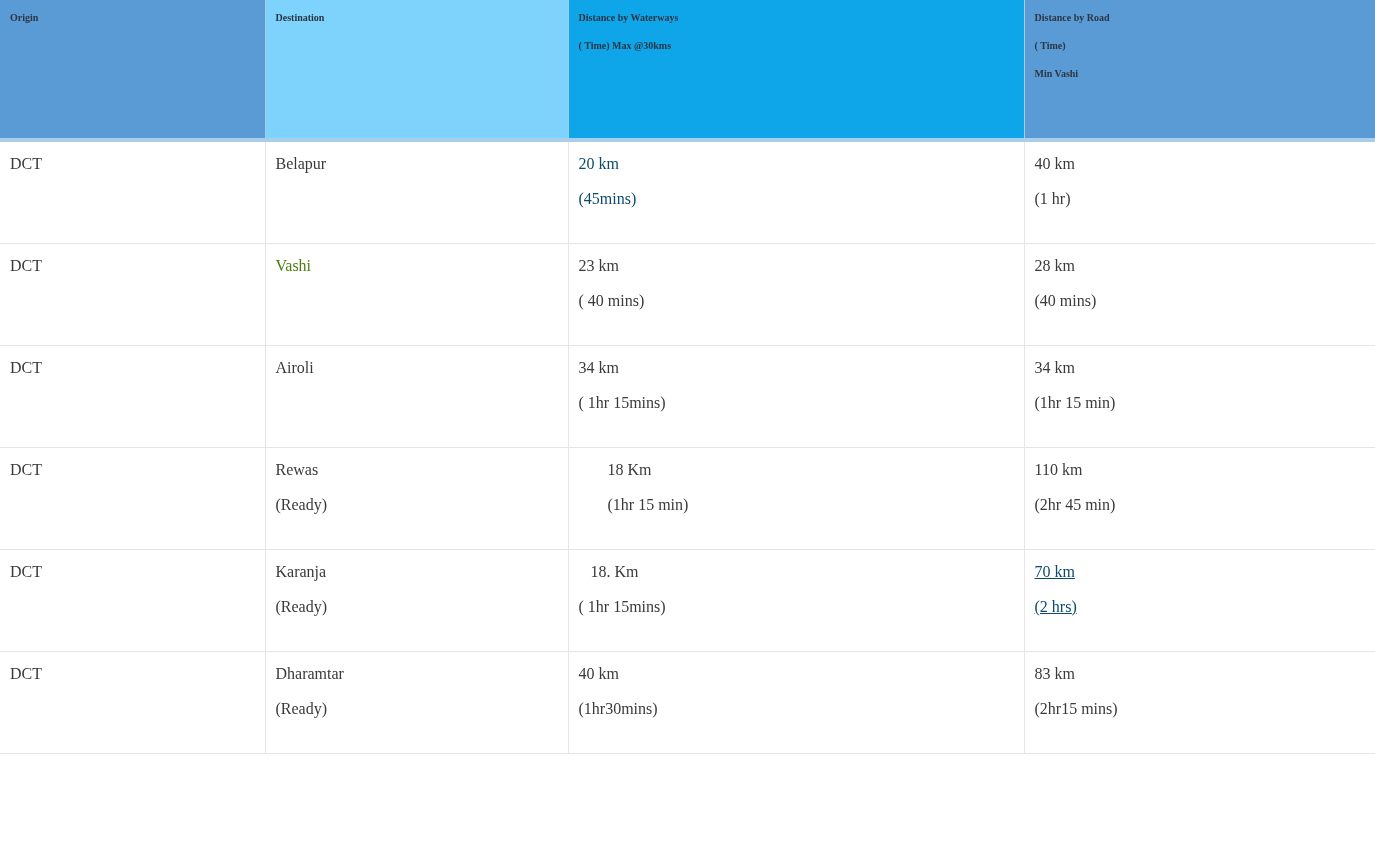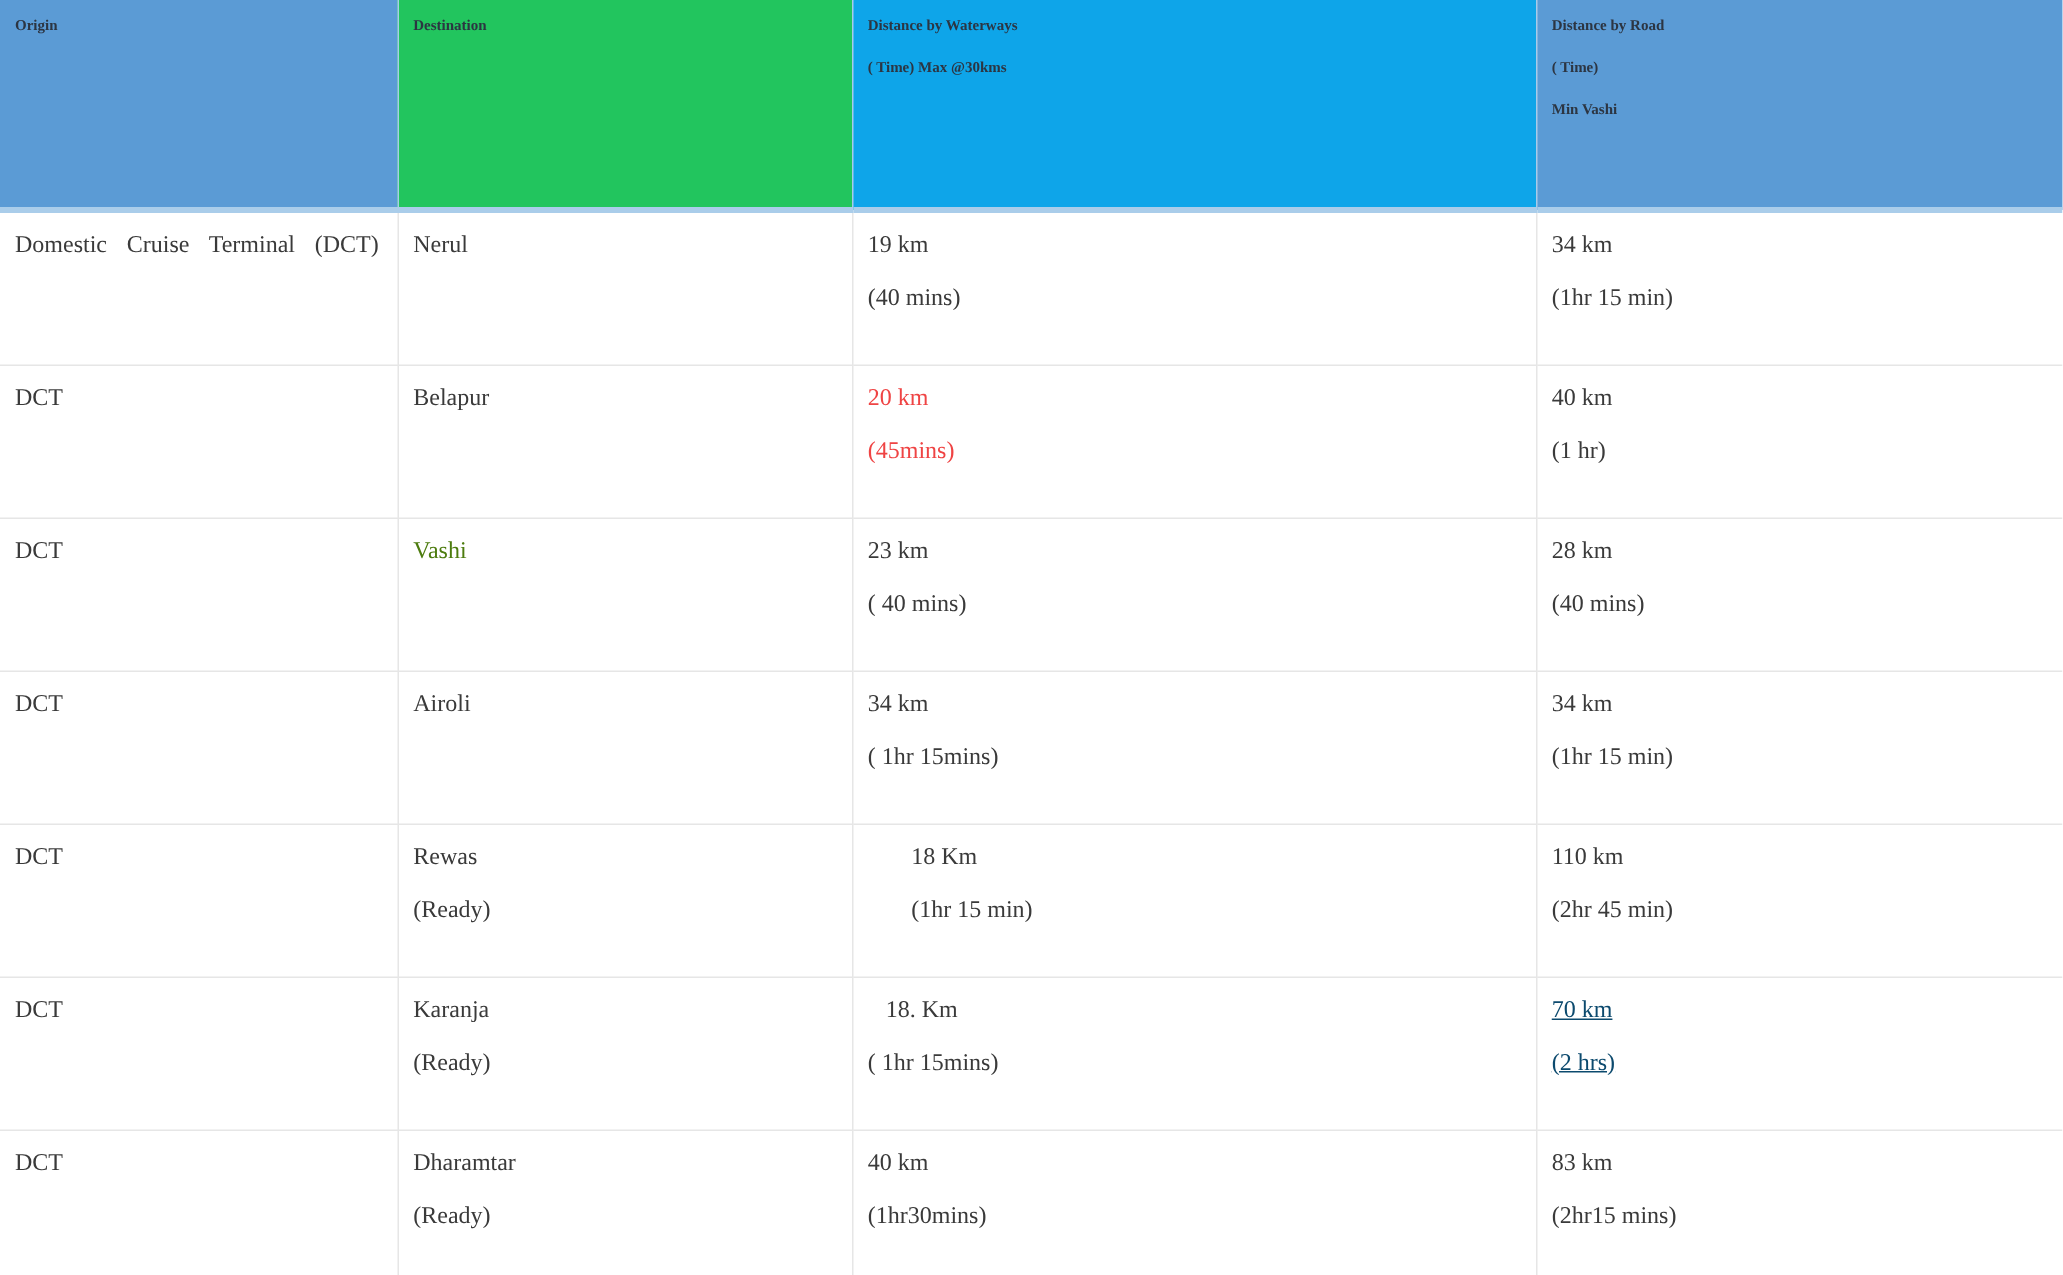--- a/index.html
+++ b/index.html
@@ -100,61 +100,45 @@
       <col class="col-destination">
       <col class="col-waterways">
       <col class="col-road">
     </colgroup>
 
     <thead>
       <tr class="header-row" style="background: rgb(91, 155, 213);">
         <th style="background: rgb(91, 155, 213); color: rgb(44, 53, 66); border-bottom-color: rgb(170, 205, 234);">
           <span class="hdr-line">Origin</span>
         </th>
-        <th style="background: #22c55e; color: rgb(44, 53, 66); border-bottom-color: rgb(170, 205, 234); margin-left: 24px;">
+        <th style="background: #7dd3fc; color: rgb(44, 53, 66); border-bottom-color: rgb(170, 205, 234); margin-left: 24px;">
           <span class="hdr-line">Destination</span>
         </th>
         <th style="background: #0ea5e9; color: rgb(44, 53, 66); border-bottom-color: rgb(170, 205, 234);">
           <span class="hdr-line">Distance by Waterways</span>
           <span class="hdr-line">( Time) Max @30kms</span>
         </th>
         <th style="background: rgb(91, 155, 213); color: rgb(44, 53, 66); border-bottom-color: rgb(170, 205, 234);">
           <span class="hdr-line">Distance by Road</span>
           <span class="hdr-line">( Time)</span>
           <span class="hdr-line">Min Vashi</span>
         </th>
       </tr>
     </thead>
 
     <tbody id="table-body">
 
-    <tr class="data-row">
-          <td class="origin-cell" style="color: rgb(58, 58, 58); border-right-color: rgb(230, 230, 230); border-bottom-color: rgb(230, 230, 230);">
-            <span class="cell-line justify">Domestic Cruise Terminal (DCT)</span>
-          </td>
-          <td class="destination-cell" style="color: rgb(58, 58, 58); border-right-color: rgb(230, 230, 230); border-bottom-color: rgb(230, 230, 230);">
-            <span class="cell-line">Nerul</span>
-          </td>
-          <td class="waterways-cell" style="color: rgb(58, 58, 58); border-right-color: rgb(230, 230, 230); border-bottom-color: rgb(230, 230, 230);">
-            <span class="cell-line">19 km</span>
-            <span class="cell-line">(40 mins)</span>
-          </td>
-          <td class="road-cell" style="color: rgb(58, 58, 58); border-right-color: rgb(230, 230, 230); border-bottom-color: rgb(230, 230, 230);">
-            <span class="cell-line">34 km</span>
-            <span class="cell-line">(1hr 15 min)</span>
-          </td>
-        </tr>
         <tr class="data-row">
           <td class="origin-cell" style="color: rgb(58, 58, 58); border-right-color: rgb(230, 230, 230); border-bottom-color: rgb(230, 230, 230);">
             <span class="cell-line">DCT</span>
           </td>
           <td class="destination-cell" style="color: rgb(58, 58, 58); border-right-color: rgb(230, 230, 230); border-bottom-color: rgb(230, 230, 230);">
             <span class="cell-line">Belapur</span>
           </td>
-          <td class="waterways-cell" style="color: #ef4444; border-right-color: rgb(230, 230, 230); border-bottom-color: rgb(230, 230, 230);">
+          <td class="waterways-cell" style="color: #0c4a6e; border-right-color: rgb(230, 230, 230); border-bottom-color: rgb(230, 230, 230);">
             <span class="cell-line">20 km</span>
             <span class="cell-line">(45mins)</span>
           </td>
           <td class="road-cell" style="color: rgb(58, 58, 58); border-right-color: rgb(230, 230, 230); border-bottom-color: rgb(230, 230, 230);">
             <span class="cell-line">40 km</span>
             <span class="cell-line">(1 hr)</span>
           </td>
         </tr>
         <tr class="data-row">
           <td class="origin-cell" style="color: rgb(58, 58, 58); border-right-color: rgb(230, 230, 230); border-bottom-color: rgb(230, 230, 230);">

